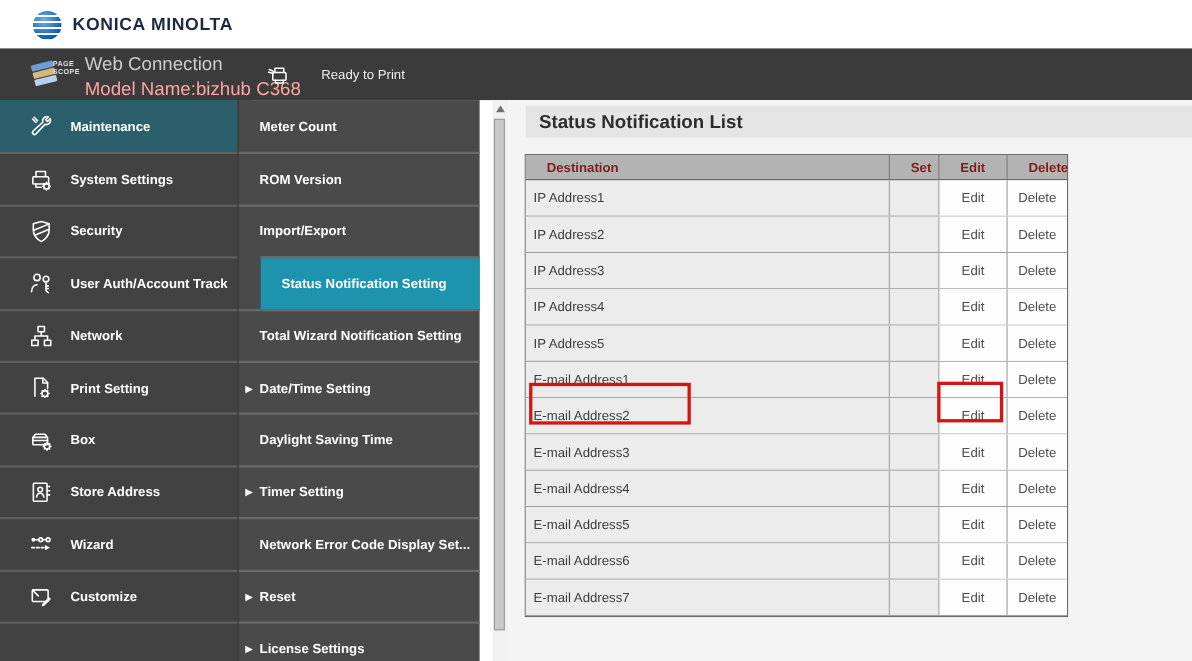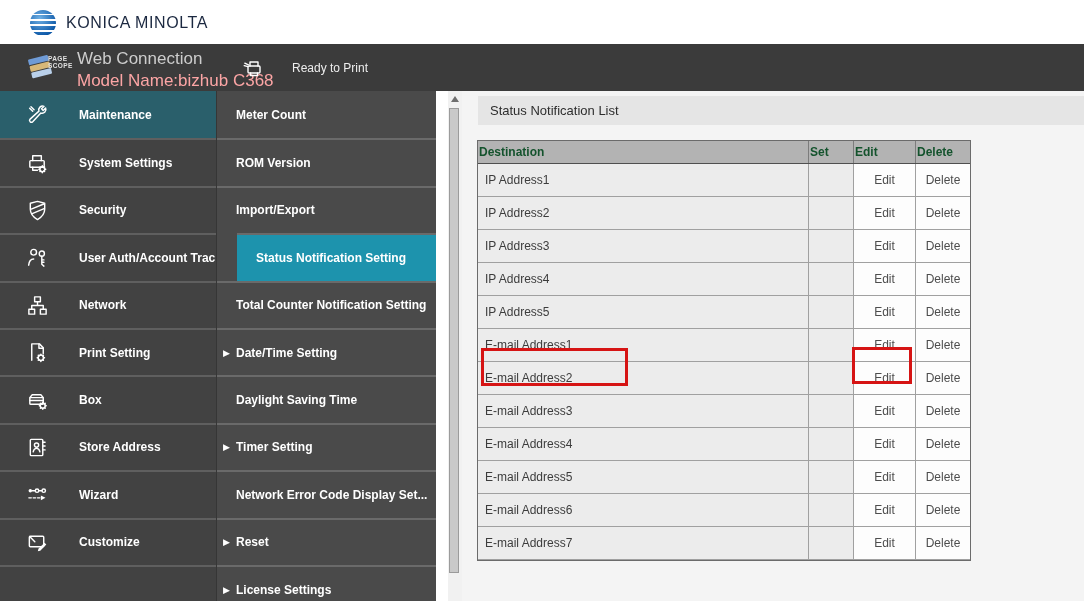--- a/index.html
+++ b/index.html
@@ -5,39 +5,39 @@
   html,body{margin:0;padding:0;background:#fff;}
   .page{position:relative;width:1084px;height:601px;overflow:hidden;background:#fff;
         font-family:"Liberation Sans",sans-serif;}
 
   
   .logo-row{position:absolute;top:8px;left:30px;height:30px;display:flex;align-items:center;gap:10px;}
   .globe{width:26px;height:26px;border-radius:50%;
          background:
            repeating-linear-gradient(180deg, rgba(255,255,255,0) 0 3.5px, #fff 3.5px 5.5px),
            radial-gradient(circle at 38% 32%, #6fb0e4, #0b57a7 75%);}
-  .brand-text{font-size:16px;font-weight:normal;color:#1b2840;letter-spacing:.6px;}
+  .brand-text{font-size:16px;font-weight:bold;color:#1b2840;letter-spacing:.6px;}
 
   
   .header-bar{position:absolute;top:44px;left:0;width:1084px;height:47px;background:#3b3b3b;}
   .ps-icon{position:absolute;left:26px;top:8px;width:29px;height:29px;}
   .ps-text{position:absolute;left:48px;top:11px;font-size:6.5px;line-height:7px;font-weight:bold;
            color:#e0e0e0;letter-spacing:.4px;}
   .app-name{position:absolute;left:77px;top:5px;font-size:17px;color:#cdcdcd;}
   .model{position:absolute;left:77px;top:27px;font-size:17px;color:#fca5a5;}
   .status-group{position:absolute;left:242px;top:10px;height:28px;display:flex;align-items:center;gap:26px;}
   .printer-icon{width:24px;height:24px;}
   .printer-icon svg,.ps-icon svg{width:100%;height:100%;}
   .status-text{font-size:12px;color:#ededed;}
 
   
   .col1{position:absolute;top:91px;left:0;width:228px;bottom:0;background:#424242;}
   .col2{position:absolute;top:91px;left:216px;width:220px;bottom:0;background:#4a4a4a;border-left:1px solid #363636;box-sizing:border-box;}
   .side-item{height:45.4px;border-top:2px solid #5f5f5f;display:flex;align-items:center;
-             padding-left:26px;gap:30px;box-sizing:content-box;}
+             padding-left:26px;gap:15px;box-sizing:content-box;}
   .side-item:first-child{border-top:none;height:47.4px;}
   .side-item.active{background:#2a5f6b;}
   .end-divider{height:0;border-top:2px solid #5f5f5f;}
   .icn{width:23px;height:23px;flex:none;}
   .icn svg{width:100%;height:100%;fill:none;stroke:#fff;stroke-width:1.5;
            stroke-linecap:round;stroke-linejoin:round;}
   .side-label,.sub-label{color:#fff;font-weight:bold;font-size:12px;white-space:nowrap;}
   .sub-item{position:relative;height:45.4px;border-top:2px solid #6a6a6a;display:flex;
             align-items:center;padding-left:19px;box-sizing:content-box;overflow:hidden;}
   .sub-item:first-child{border-top:none;height:47.4px;}
@@ -49,27 +49,27 @@
   .vs-btn{height:16px;display:flex;align-items:center;justify-content:center;}
   .vs-arrow-up{width:0;height:0;border-left:4px solid transparent;border-right:4px solid transparent;
                border-bottom:6px solid #6e6e6e;}
   .vs-thumb{position:absolute;top:17px;left:1px;width:10px;height:465px;background:#c9c9c9;
             border:1px solid #9b9b9b;box-sizing:border-box;}
 
   
   .main{position:absolute;left:462px;top:91px;right:0;bottom:0;background:#f4f4f4;}
   .title-bar{position:absolute;left:16px;right:0;top:5px;height:29px;background:#e5e5e5;
              display:flex;align-items:center;padding-left:12px;box-sizing:border-box;}
-  .title-text{font-size:13px;font-weight:normal;color:#2d2d2d;}
+  .title-text{font-size:17px;font-weight:bold;color:#2d2d2d;}
 
   .table{position:absolute;left:15px;top:49px;width:492px;border:1px solid #6b6b6b;background:#fff;}
   .t-head{display:grid;grid-template-columns:330px 45px 62px 55px;height:22px;background:#b3b3b3;
           border-bottom:1px solid #4f4f4f;}
-  .t-hcell{display:flex;align-items:center;padding-left:1px;font-size:12px;font-weight:bold;
-           color:#14532d;border-left:1px solid #7c7c7c;box-sizing:border-box;}
+  .t-hcell{display:flex;align-items:center;padding-left:19px;font-size:12px;font-weight:bold;
+           color:#7f1d1d;border-left:1px solid #7c7c7c;box-sizing:border-box;}
   .t-hcell:first-child{border-left:none;}
   .t-row{display:grid;grid-template-columns:330px 45px 62px 55px;height:33px;
          border-bottom:1px solid #a0a0a0;background:#ececec;box-sizing:border-box;}
   .t-cell{box-sizing:border-box;}
   .c-dest{display:flex;align-items:center;padding-left:7px;font-size:12px;color:#3c3c3c;}
   .c-set{border-left:1px solid #a0a0a0;}
   .c-act{border-left:1px solid #a0a0a0;background:#fdfdfd;display:flex;align-items:center;
          justify-content:center;font-size:12px;color:#4d4d4d;cursor:pointer;}
 
   
@@ -215,21 +215,21 @@
       <div class="sub-item">
         <span class="sub-label">ROM Version</span>
       </div>
       <div class="sub-item">
         <span class="sub-label">Import/Export</span>
       </div>
       <div class="sub-item active">
         <span class="sub-label">Status Notification Setting</span>
       </div>
       <div class="sub-item">
-        <span class="sub-label">Total Counter Notification Setting</span>
+        <span class="sub-label">Total Wizard Notification Setting</span>
       </div>
       <div class="sub-item">
         <span class="sub-arrow">▶</span>
         <span class="sub-label">Date/Time Setting</span>
       </div>
       <div class="sub-item">
         <span class="sub-label">Daylight Saving Time</span>
       </div>
       <div class="sub-item">
         <span class="sub-arrow">▶</span>

